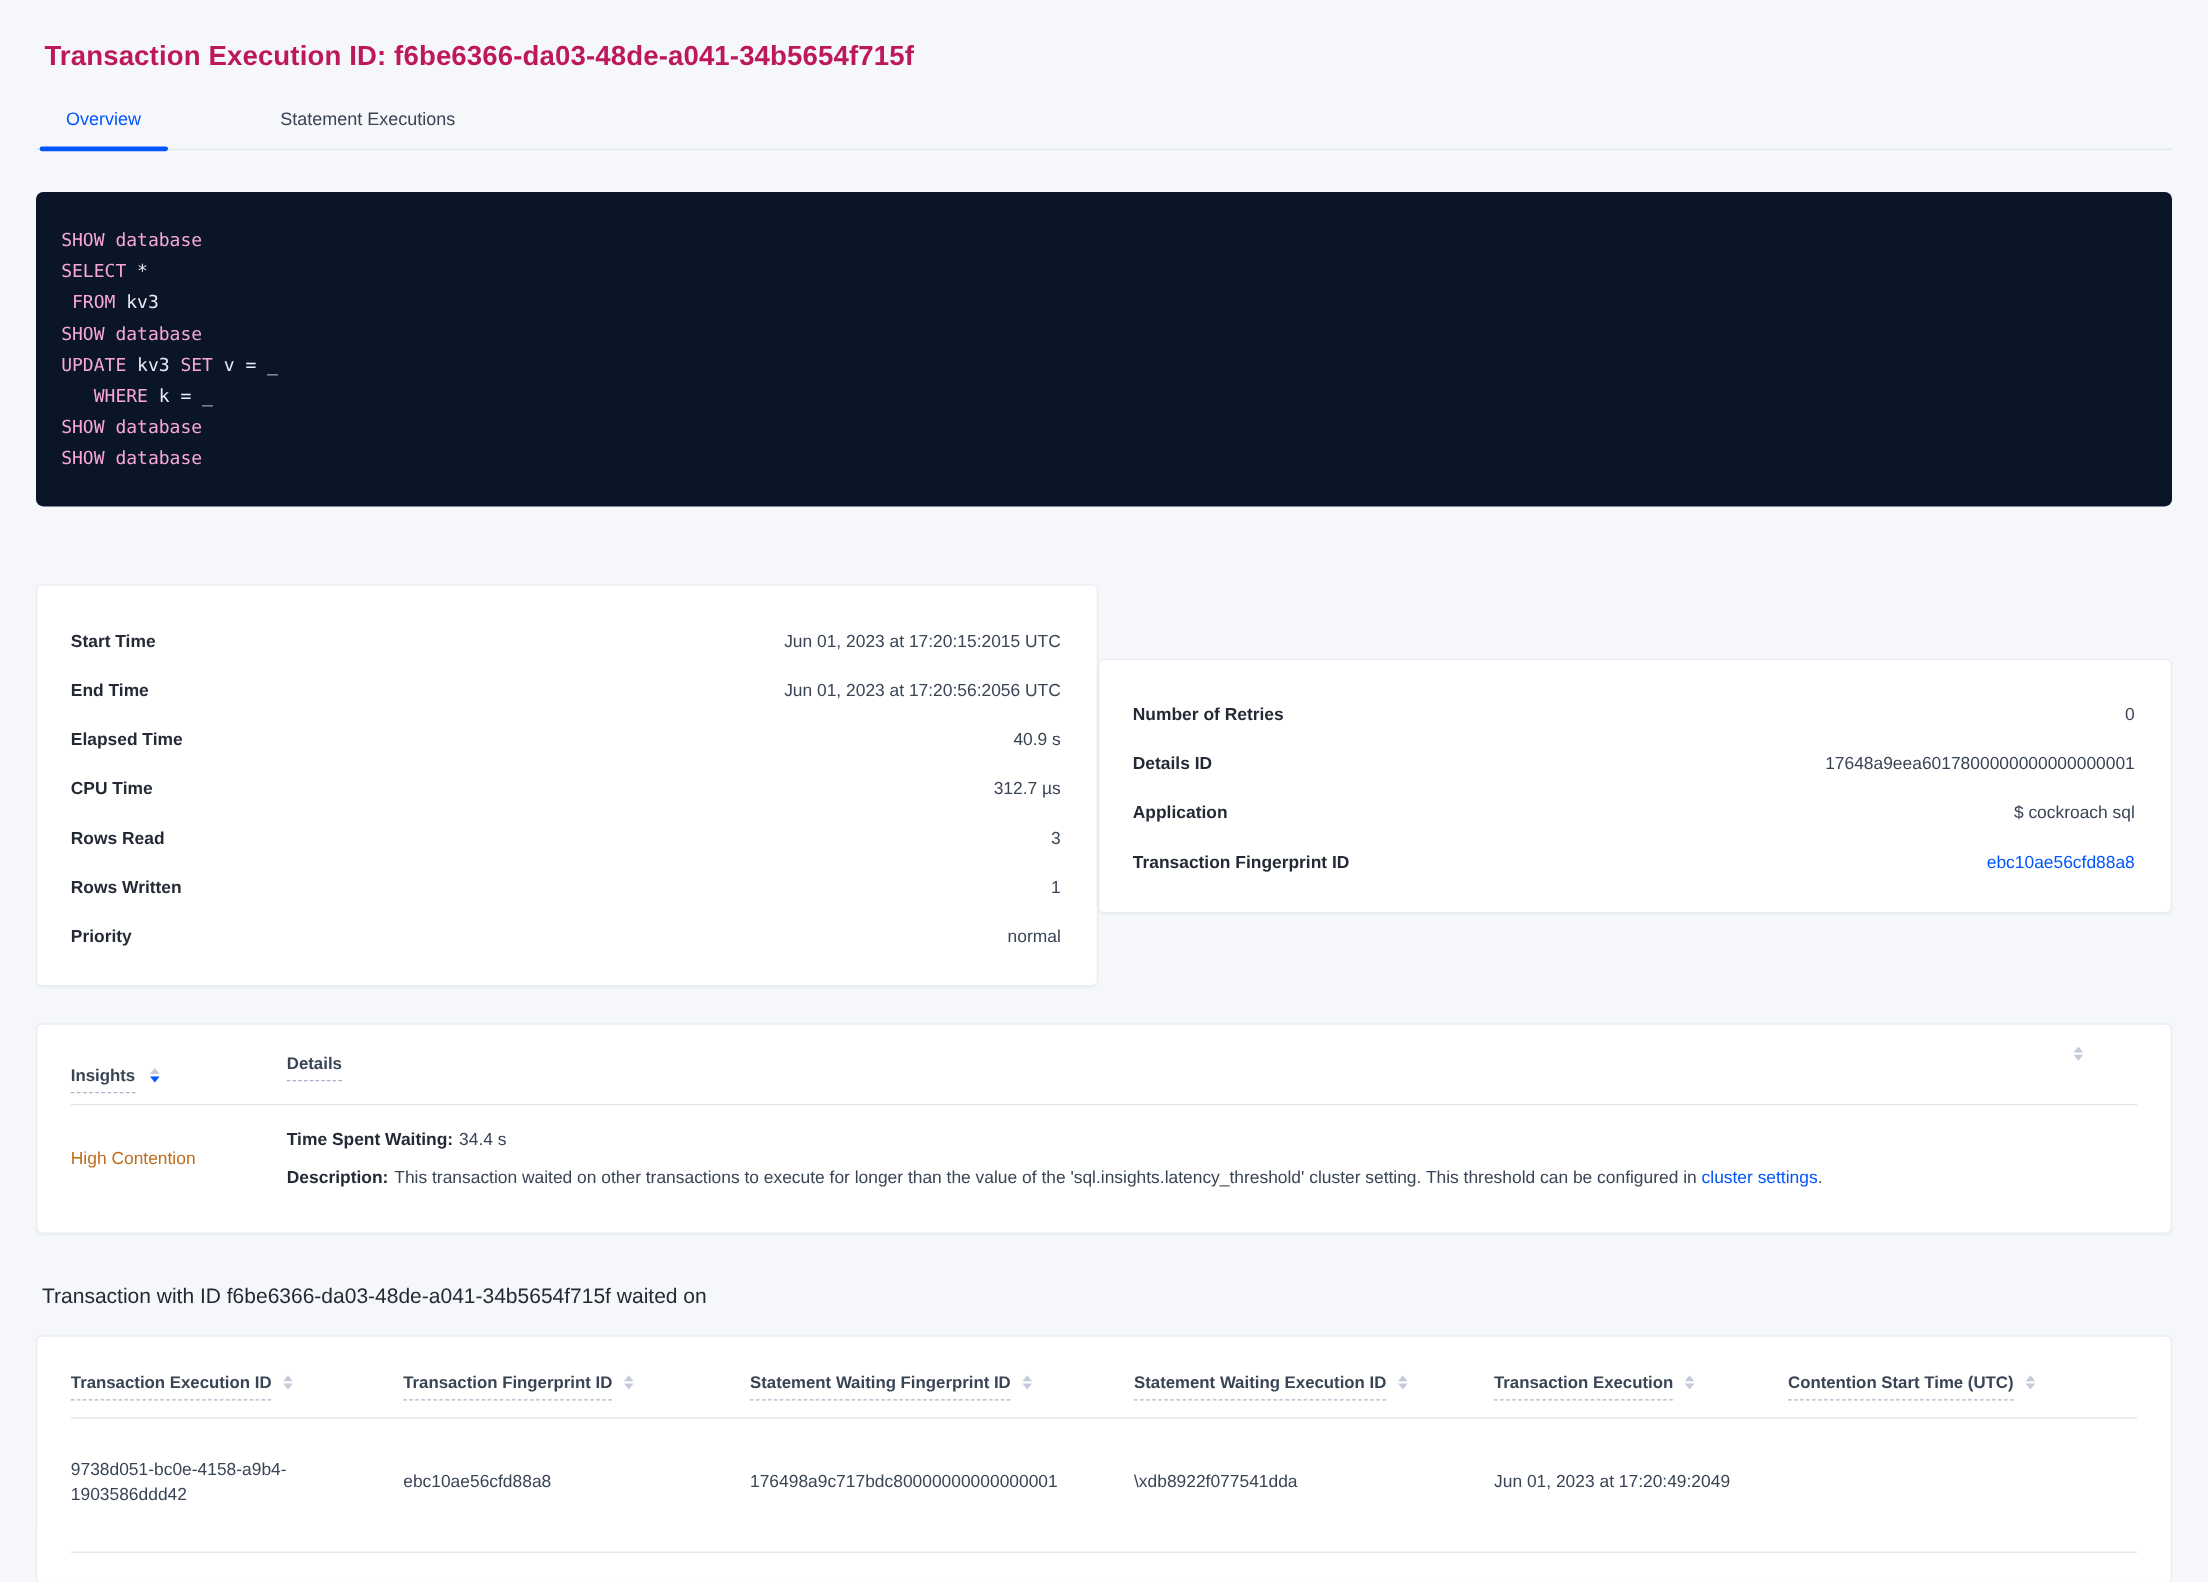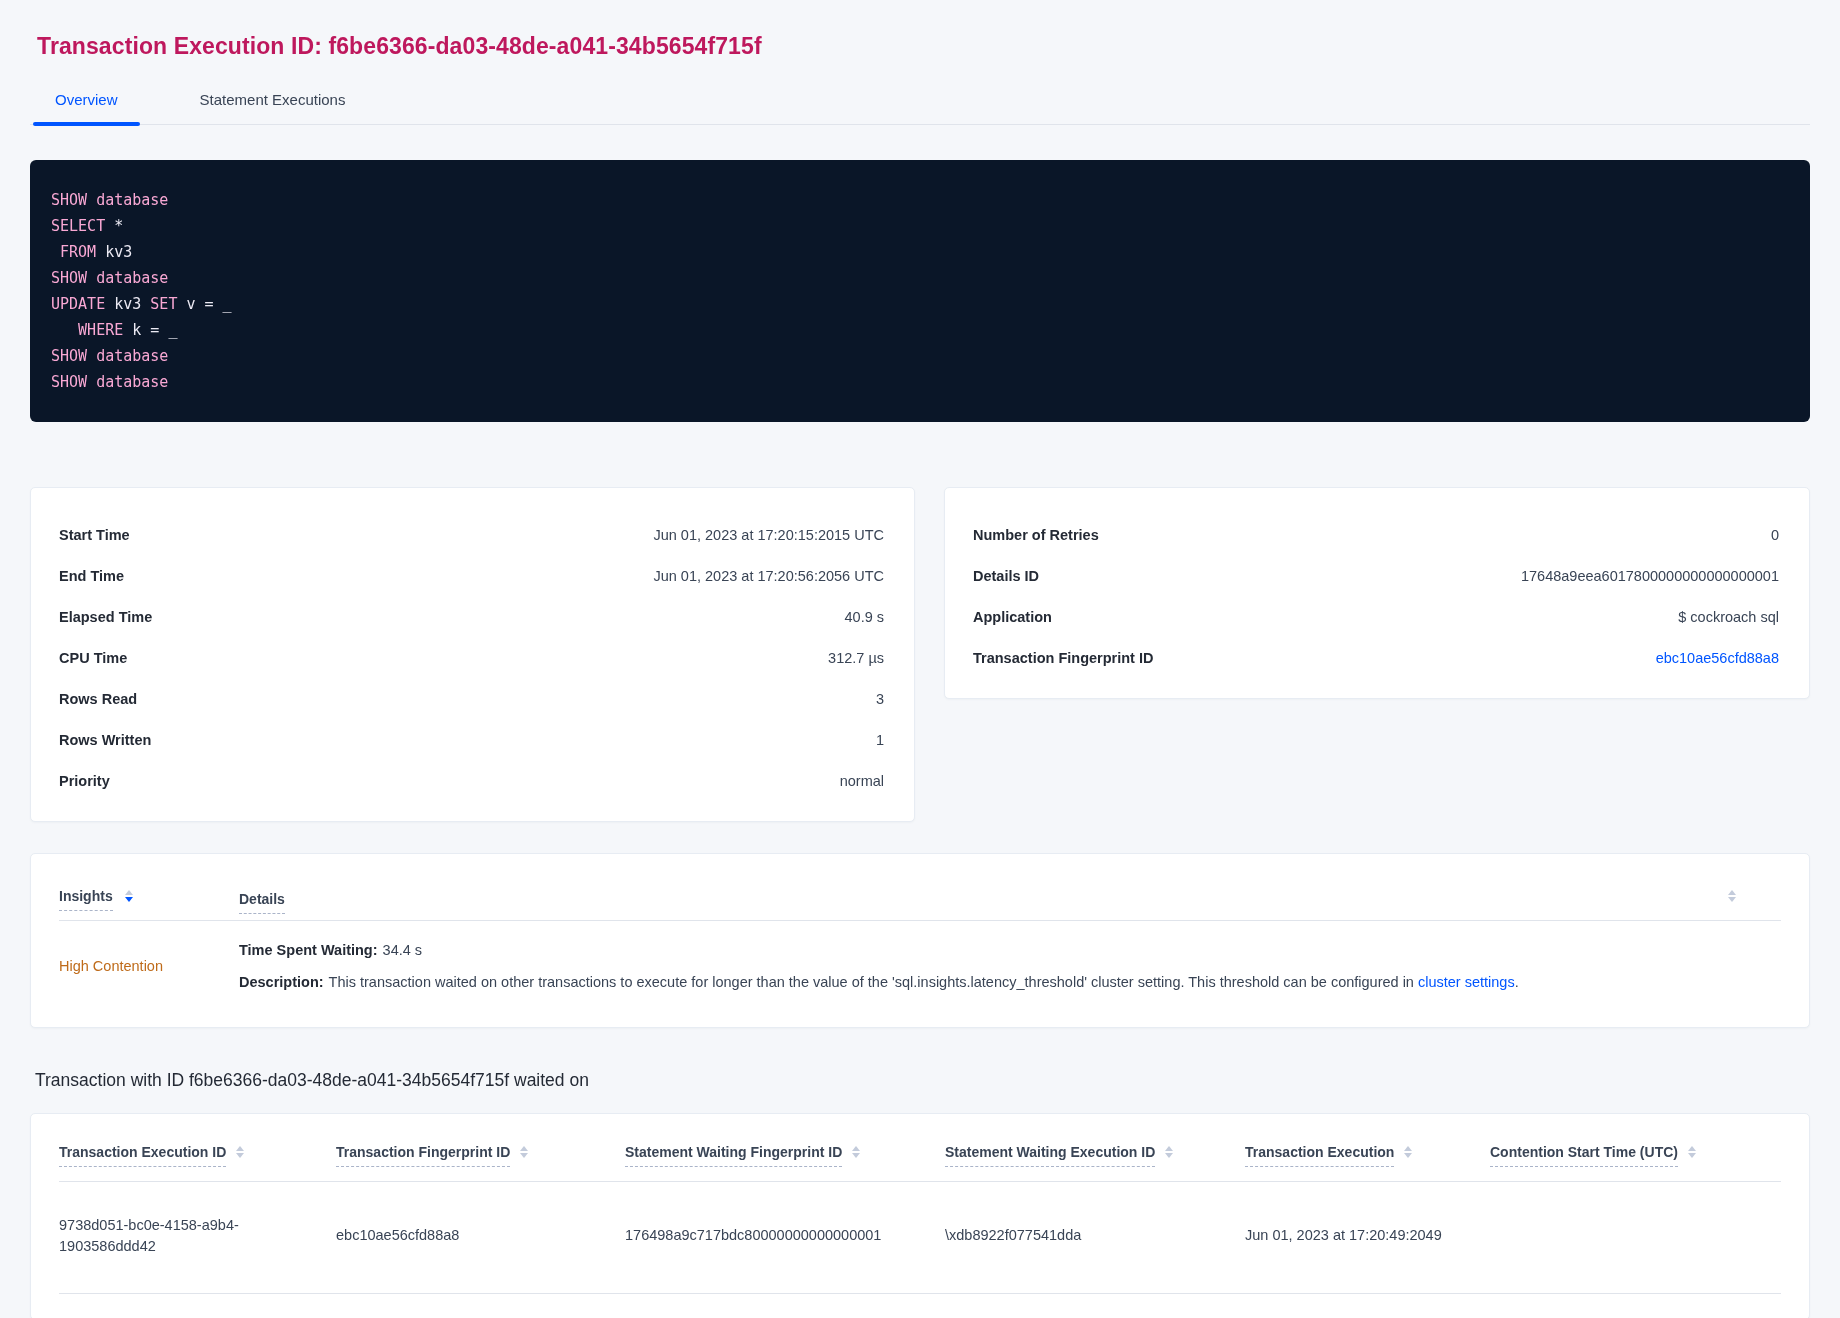--- a/index.html
+++ b/index.html
@@ -16,21 +16,21 @@
     margin: 33px 0 0 7px;
     font-size: 23px;
     font-weight: bold;
     color: #be185d;
     letter-spacing: 0.1px;
   }
 
   
   .tabs {
     display: flex;
-    column-gap: 38px;
+    column-gap: 72px;
     margin-top: 31px;
     padding-left: 3px;
     border-bottom: 1px solid #e0e4eb;
   }
   .tab {
     position: relative;
     padding: 0 22px 16px;
     font-size: 15px;
     color: #394455;
     cursor: pointer;
@@ -62,21 +62,21 @@
   .code-line .p { color: #eceaf4; }
 
   
   .card {
     background: #ffffff;
     border: 1px solid #e7ecf3;
     border-radius: 5px;
     box-shadow: 0 1px 2px rgba(60, 80, 110, 0.04);
   }
 
-  .cards-row { display: flex; gap: 29px; margin-top: 65px; align-items: flex-start; }
+  .cards-row { display: flex; margin-top: 65px; align-items: center; }
   .summary-card { padding: 26px 30px 20px 28px; }
   .summary-card.left { width: 885px; flex: none; }
   .summary-card.right { flex: 1; }
 
   .kv-row {
     display: flex;
     justify-content: space-between;
     align-items: center;
     height: 41px;
     font-size: 14.5px;
@@ -106,21 +106,20 @@
     border-bottom: 1px dashed #aab4c9;
     padding-bottom: 6px;
     cursor: pointer;
     white-space: nowrap;
   }
 
   
   .insights-card { margin-top: 31px; padding: 0 28px 6px; }
   .insights-header {
     display: flex;
-    align-items: center;
     padding: 24px 0 0;
     height: 67px;
     border-bottom: 1px solid #e0e4eb;
   }
   .insights-col1 { width: 180px; display: flex; align-items: center; gap: 12px; }
   .insights-header .sort-icon { margin-top: -6px; }
   .insights-right-icon { margin-left: auto; margin-right: 45px; margin-top: -6px; }
   .insights-row { display: flex; align-items: center; padding: 16px 0 26px; min-height: 100px; }
   .insight-name { width: 180px; color: #bf6b1a; font-size: 14.5px; flex: none; }
   .insight-details { font-size: 14.5px; line-height: 20px; color: #394455; }

